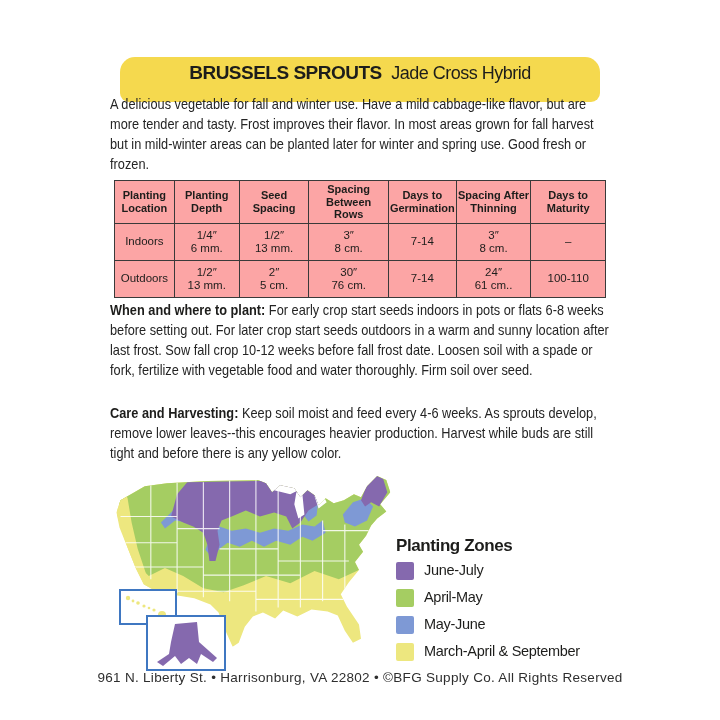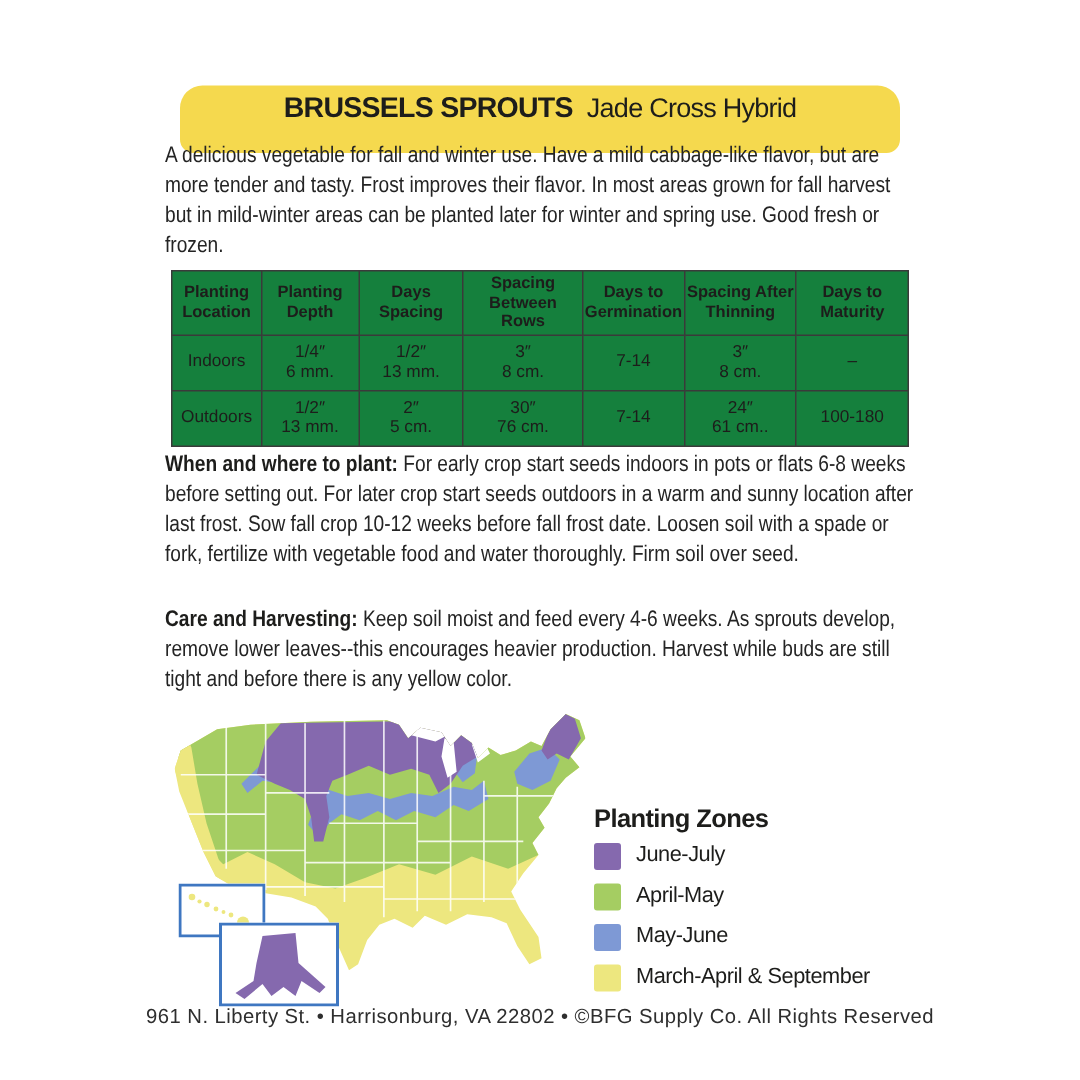--- a/index.html
+++ b/index.html
@@ -52,37 +52,37 @@
   <div class="banner" style="background-color: rgb(245, 217, 78);">
     <span class="t1">BRUSSELS SPROUTS</span>
     <span class="t2">Jade Cross Hybrid</span>
   </div>
 
   <div class="desc">
     <div class="cond">A delicious vegetable for fall and winter use. Have a mild cabbage-like flavor, but are more tender and tasty. Frost improves their flavor. In most areas grown for fall harvest but in mild-winter areas can be planted later for winter and spring use. Good fresh or frozen.</div>
   </div>
 
   <div class="table-wrap">
-    <table style="background-color: #15803d;">
+    <table style="background-color: #fca5a5;">
       <colgroup>
         <col style="width:12.2%">
           <col style="width:13.3%">
           <col style="width:14.3%">
         <col style="width:16.3%">
           <col style="width:13.3%">
           <col style="width:15.3%">
           <col style="width:15.3%">
       </colgroup>
       <tbody>
           <tr>
         <th>Planting
 Location</th>
         <th>Planting
 Depth</th>
-        <th>Days
+        <th>Seed
 Spacing</th>
         <th>Spacing
 Between Rows</th>
         <th>Days to
 Germination</th>
         <th>Spacing After
 Thinning</th>
         <th>Days to
 Maturity</th>
       </tr>
@@ -103,21 +103,21 @@
         <td>Outdoors</td>
         <td>1/2″
 13 mm.</td>
         <td>2″
 5 cm.</td>
         <td>30″
 76 cm.</td>
         <td>7-14</td>
         <td>24″
 61 cm..</td>
-        <td>100-180</td>
+        <td>100-110</td>
       </tr>
     </tbody>
       </table>
   </div>
 
   <div class="p1">
     <div class="cond">
       <span class="lead">When and where to plant:</span><span>  For early crop start seeds indoors in pots or flats 6-8 weeks before setting out. For later crop start seeds outdoors in a warm and sunny location after last frost. Sow fall crop 10-12 weeks before fall frost date. Loosen soil with a spade or fork, fertilize with vegetable food and water thoroughly. Firm soil over seed.</span>
     </div>
   </div>

